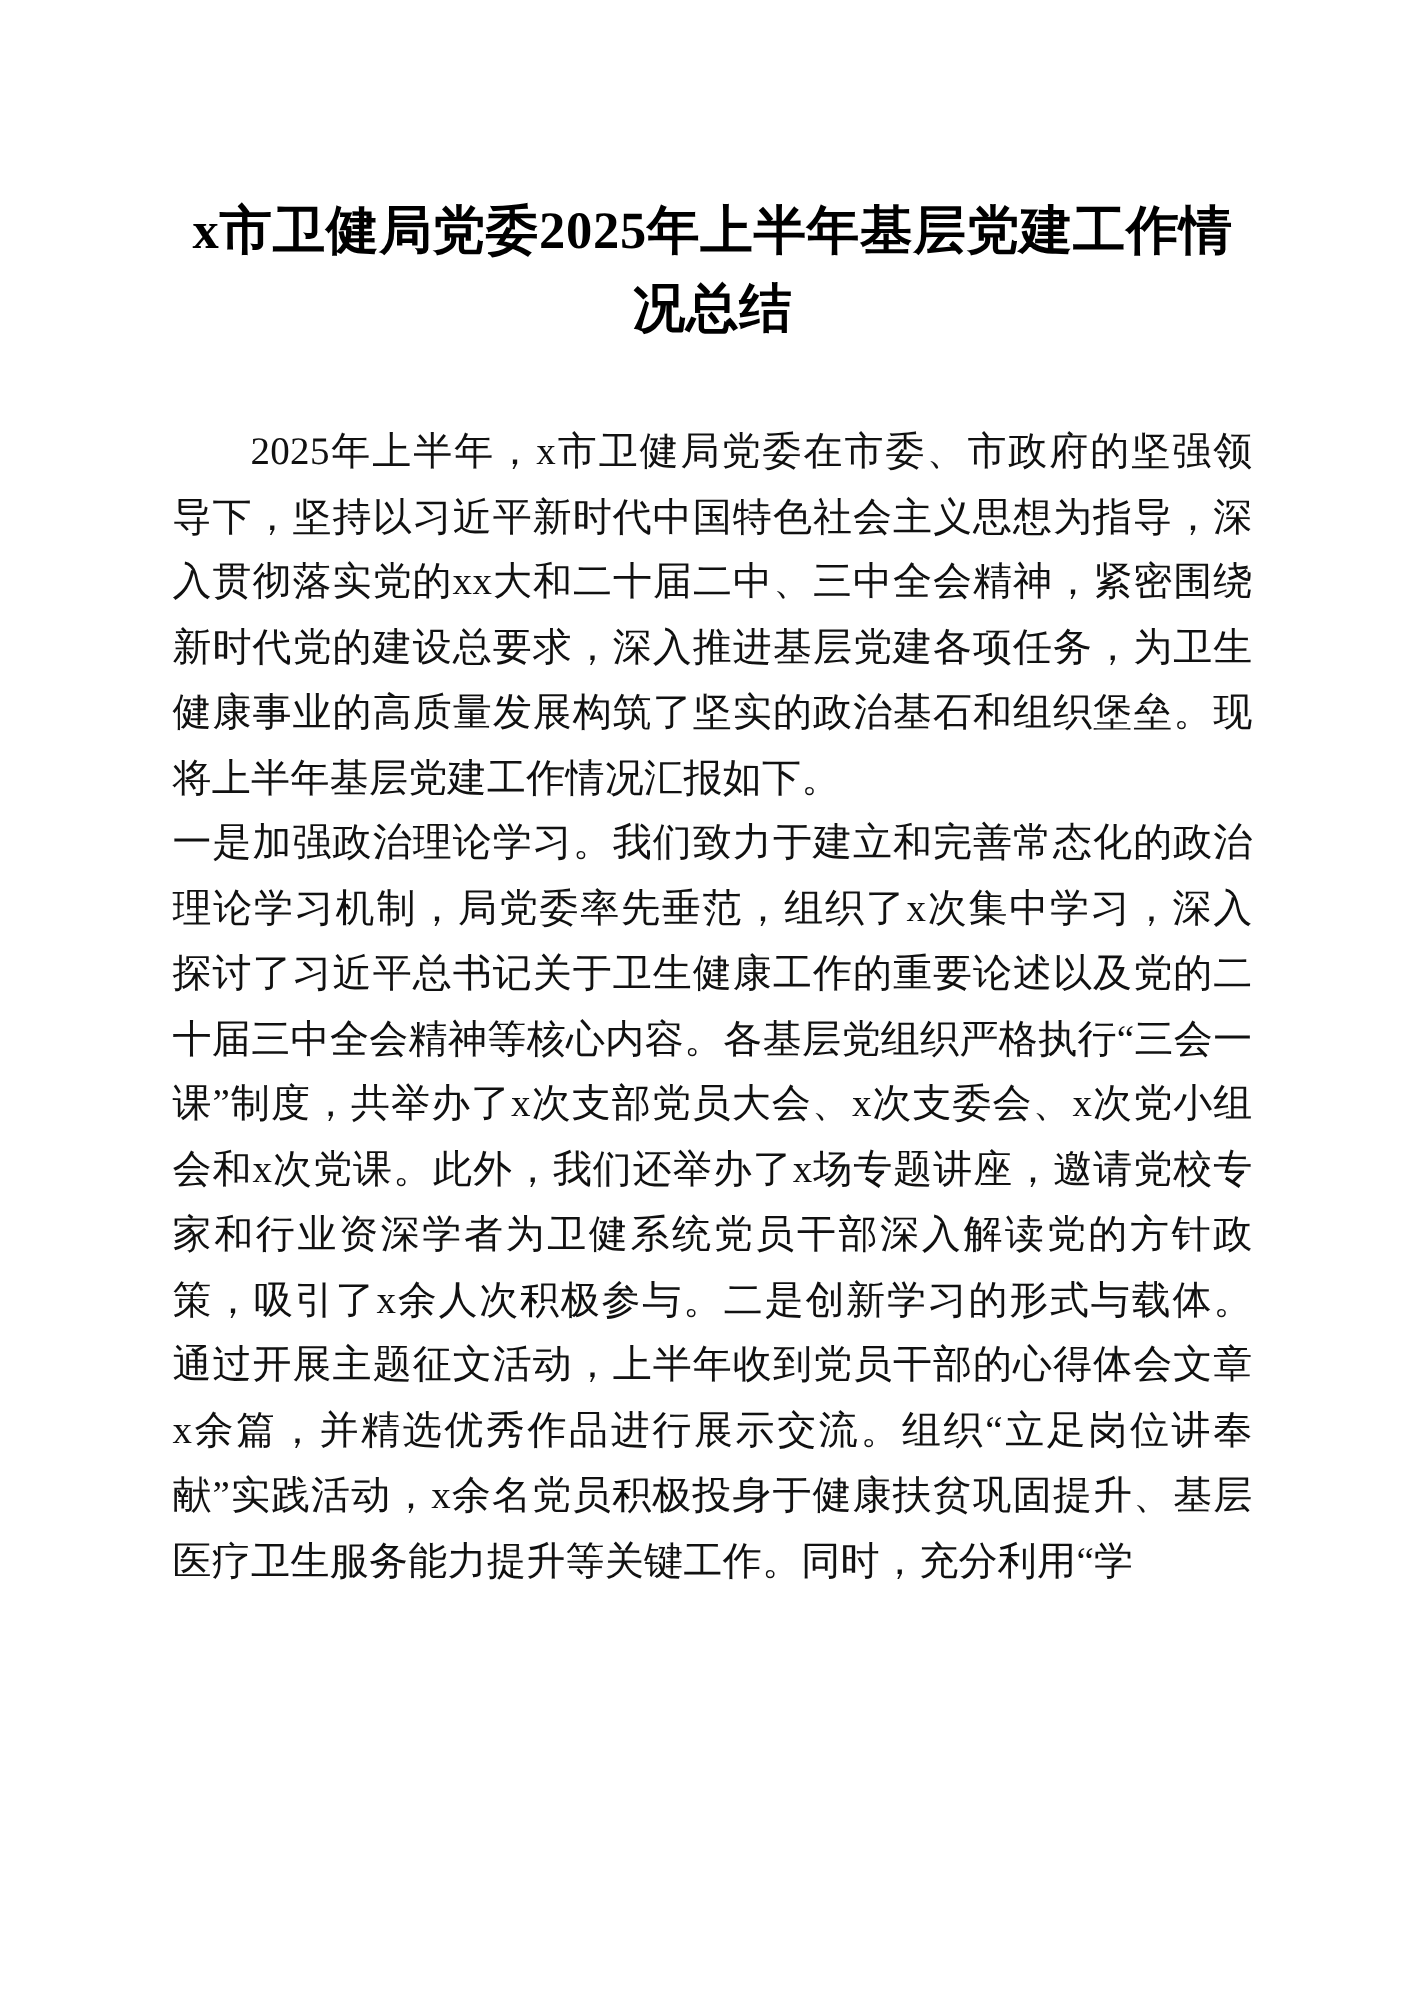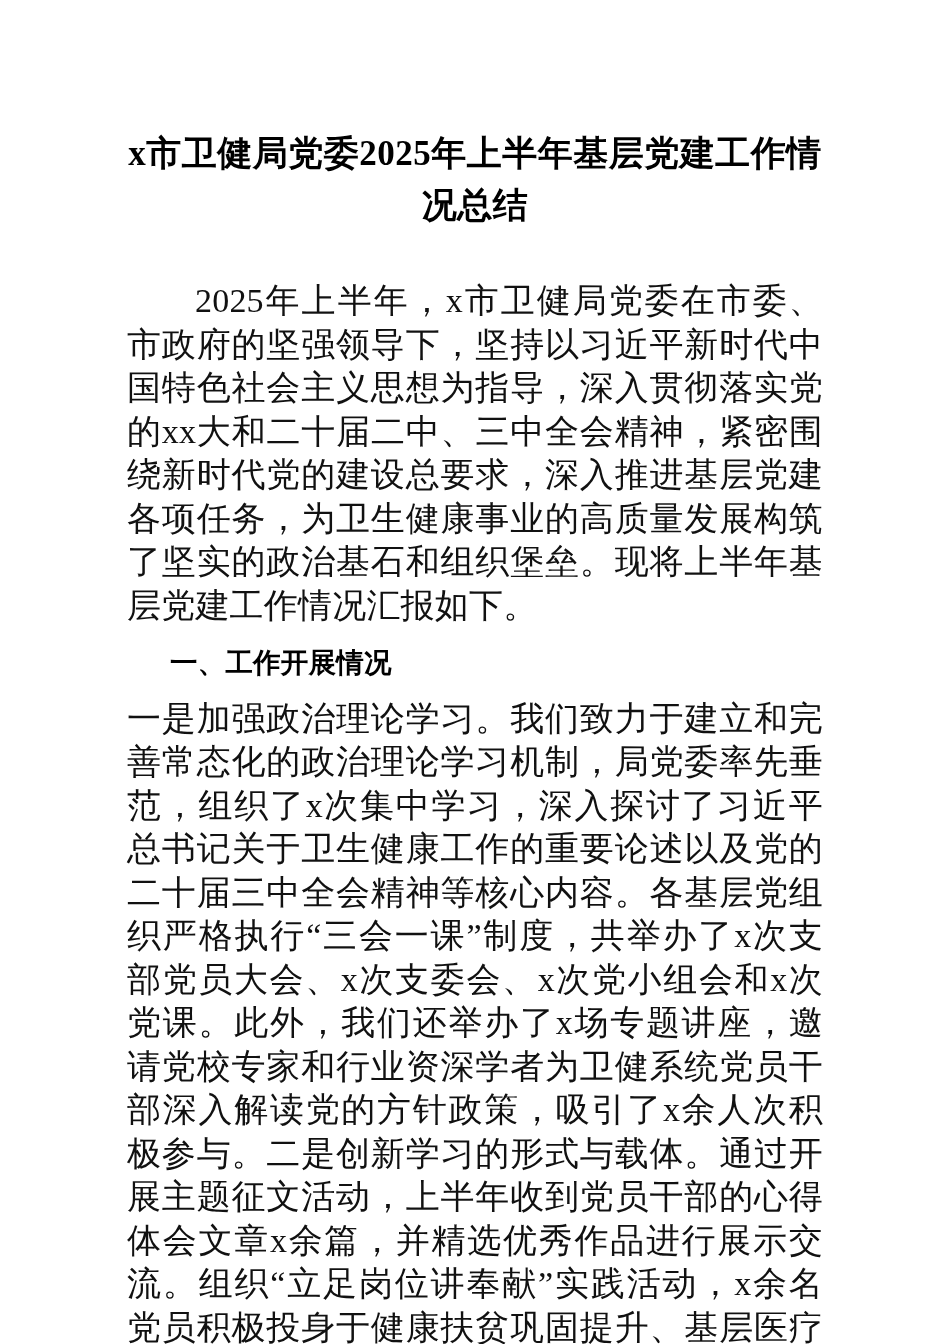--- a/index.html
+++ b/index.html
@@ -35,23 +35,23 @@
     font-size: 35px;
     line-height: 52px;
     text-align: center;
     color: #000000;
     letter-spacing: 0.5px;
     text-align-last: center;
   }
 
   
   .body-para {
-    margin: 12px;
+    margin: 0;
     font-family: "Liberation Serif", "DejaVu Serif", serif;
-    font-size: 34px;
+    font-size: 26px;
     line-height: 43.5px;
     color: #111111;
     text-align: justify;
     text-justify: inter-ideograph;
     text-align-last: left;
     letter-spacing: 0.2px;
   }
 
   .para-first {
     margin-top: 47px;
@@ -93,19 +93,18 @@
 </head>
 <body>
 
 <div class="page">
   <div class="content">
 
     <h1 class="doc-title">x市卫健局党委2025年上半年基层党建工作情况总结</h1>
 
     <p class="body-para para-first">2025年上半年，x市卫健局党委在市委、市政府的坚强领导下，坚持以习近平新时代中国特色社会主义思想为指导，深入贯彻落实党的xx大和二十届二中、三中全会精神，紧密围绕新时代党的建设总要求，深入推进基层党建各项任务，为卫生健康事业的高质量发展构筑了坚实的政治基石和组织堡垒。现将上半年基层党建工作情况汇报如下。</p>
 
-    <h2 class="section-heading">一、工作开展情况</h2>
 
 
     <p class="body-para para-flow">一是加强政治理论学习。我们致力于建立和完善常态化的政治理论学习机制，局党委率先垂范，组织了x次集中学习，深入探讨了习近平总书记关于卫生健康工作的重要论述以及党的二十届三中全会精神等核心内容。各基层党组织严格执行“三会一课”制度，共举办了x次支部党员大会、x次支委会、x次党小组会和x次党课。此外，我们还举办了x场专题讲座，邀请党校专家和行业资深学者为卫健系统党员干部深入解读党的方针政策，吸引了x余人次积极参与。二是创新学习的形式与载体。通过开展主题征文活动，上半年收到党员干部的心得体会文章x余篇，并精选优秀作品进行展示交流。组织“立足岗位讲奉献”实践活动，x余名党员积极投身于健康扶贫巩固提升、基层医疗卫生服务能力提升等关键工作。同时，充分利用“学</p>
 
   </div>
 </div>
 
 </body></html>

